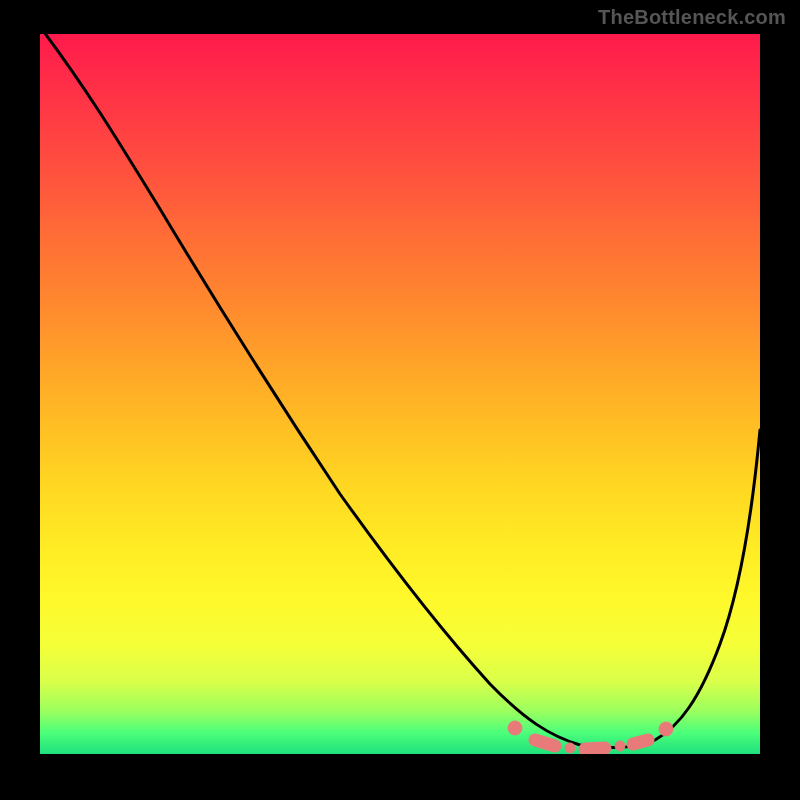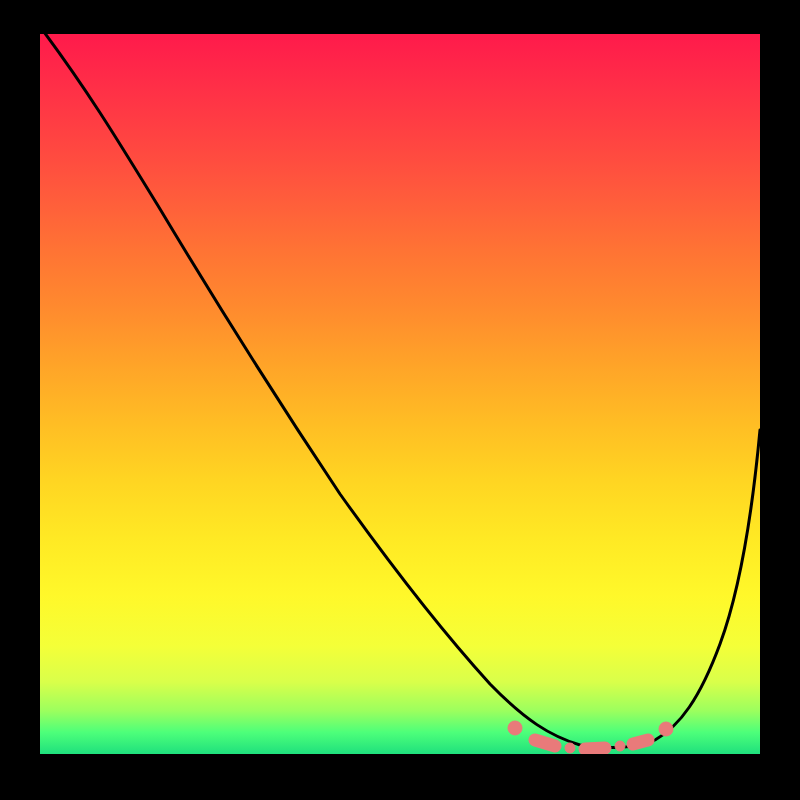--- a/index.html
+++ b/index.html
@@ -77,20 +77,21 @@
   .dash {
     stroke: #e97a7a;
     stroke-width: 13;
     stroke-linecap: round;
   }
 </style>
 </head>
 <body>
 
 <div class="outer">
+  <div class="watermark">TheBottleneck.com</div>
 
   <div class="plot">
     <div class="gradient"></div>
 
     <svg class="curve" viewBox="0 0 720 720" preserveAspectRatio="none">
 
       <path class="curve-line" d="M 4 -2
            C 50 60, 80 110, 120 175
            C 180 275, 240 370, 300 460
            C 350 530, 400 595, 450 650

